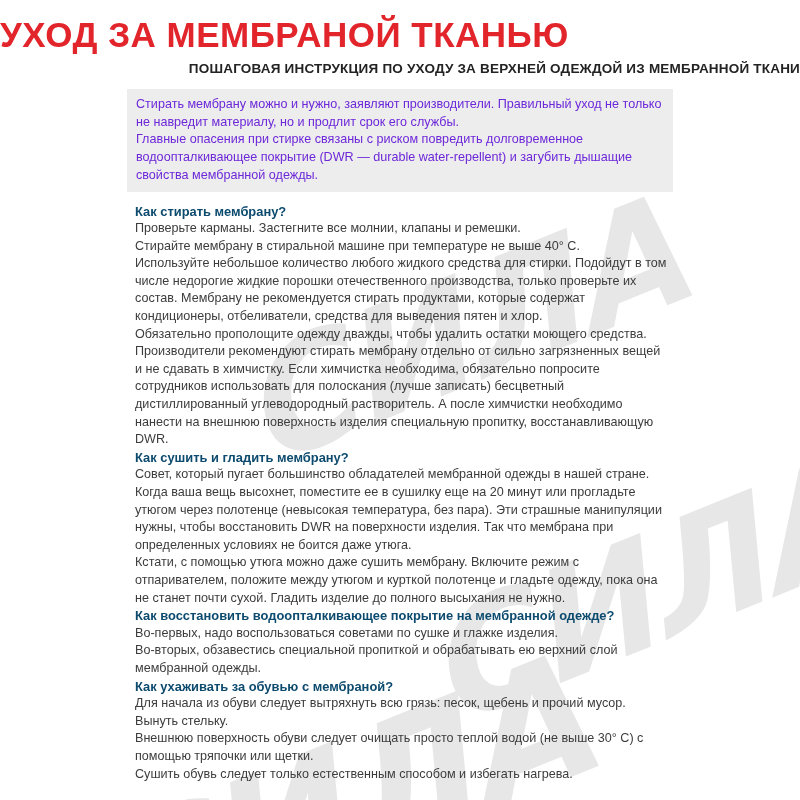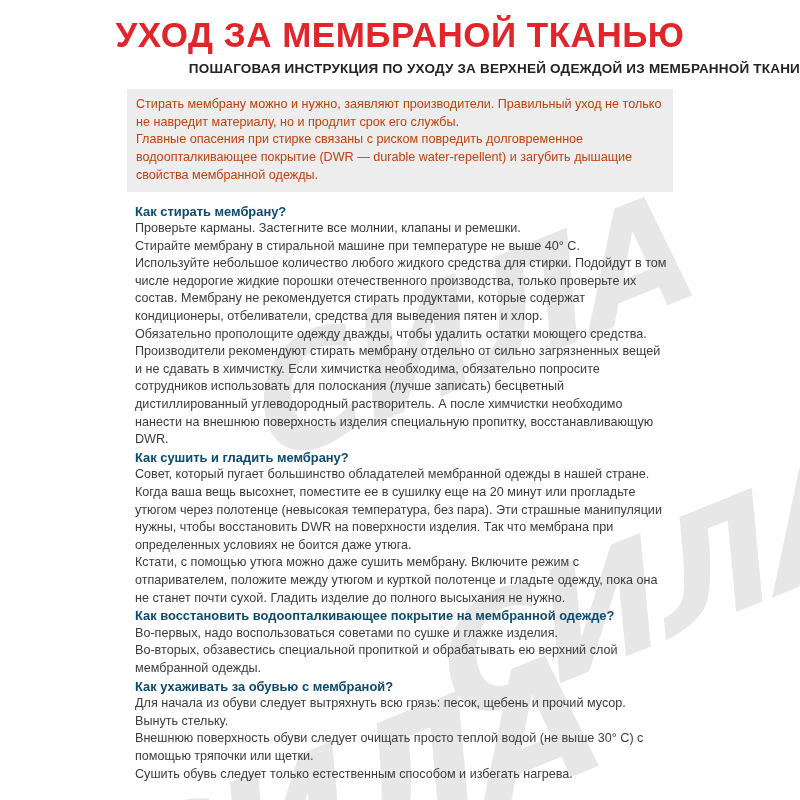--- a/index.html
+++ b/index.html
@@ -13,34 +13,34 @@
     position:absolute;z-index:0;white-space:nowrap;
     font-family:"DejaVu Sans",sans-serif;font-weight:bold;font-style:italic;
     color:#e7e7e7;transform-origin:0 0;user-select:none;letter-spacing:-4px;
   }
   .wm1{left:235px;top:330px;font-size:150px;transform:rotate(-22deg) skewX(-6deg);}
   .wm2{left:420px;top:590px;font-size:150px;transform:rotate(-22deg) skewX(-6deg);}
   .wm3{left:85px;top:805px;font-size:168px;transform:rotate(-22deg) skewX(-6deg);}
   
   .content{position:relative;z-index:1;}
   .title{
-    margin:0;padding-top:16px;text-align:center;
+    margin:0;padding-top:16px;text-align:left;
     color:#e2242b;font-size:35px;font-weight:800;letter-spacing:0.5px;
     line-height:38px;
   }
   .subtitle{
     margin:0;padding-top:7px;text-align:right;
     color:#232323;font-size:13.5px;font-weight:bold;letter-spacing:0.2px;
     line-height:16px;
   }
   .intro-box{
     background:#ededed;
     margin:12px 127px 0 127px;
     padding:7px 10px 7px 9px;
-    color:#c2410c;font-size:12.6px;line-height:17.7px;
+    color:#6d28d9;font-size:12.6px;line-height:17.7px;
   }
   .intro-box p{margin:0;}
   .sections{
     margin:11px 133px 0 135px;
     font-size:12.6px;line-height:17.6px;color:#3c3c3c;
   }
   .sec-heading{
     font-weight:bold;color:#0c4a6e;font-size:12.9px;line-height:17.6px;
   }
   .body-p{margin:0;}

